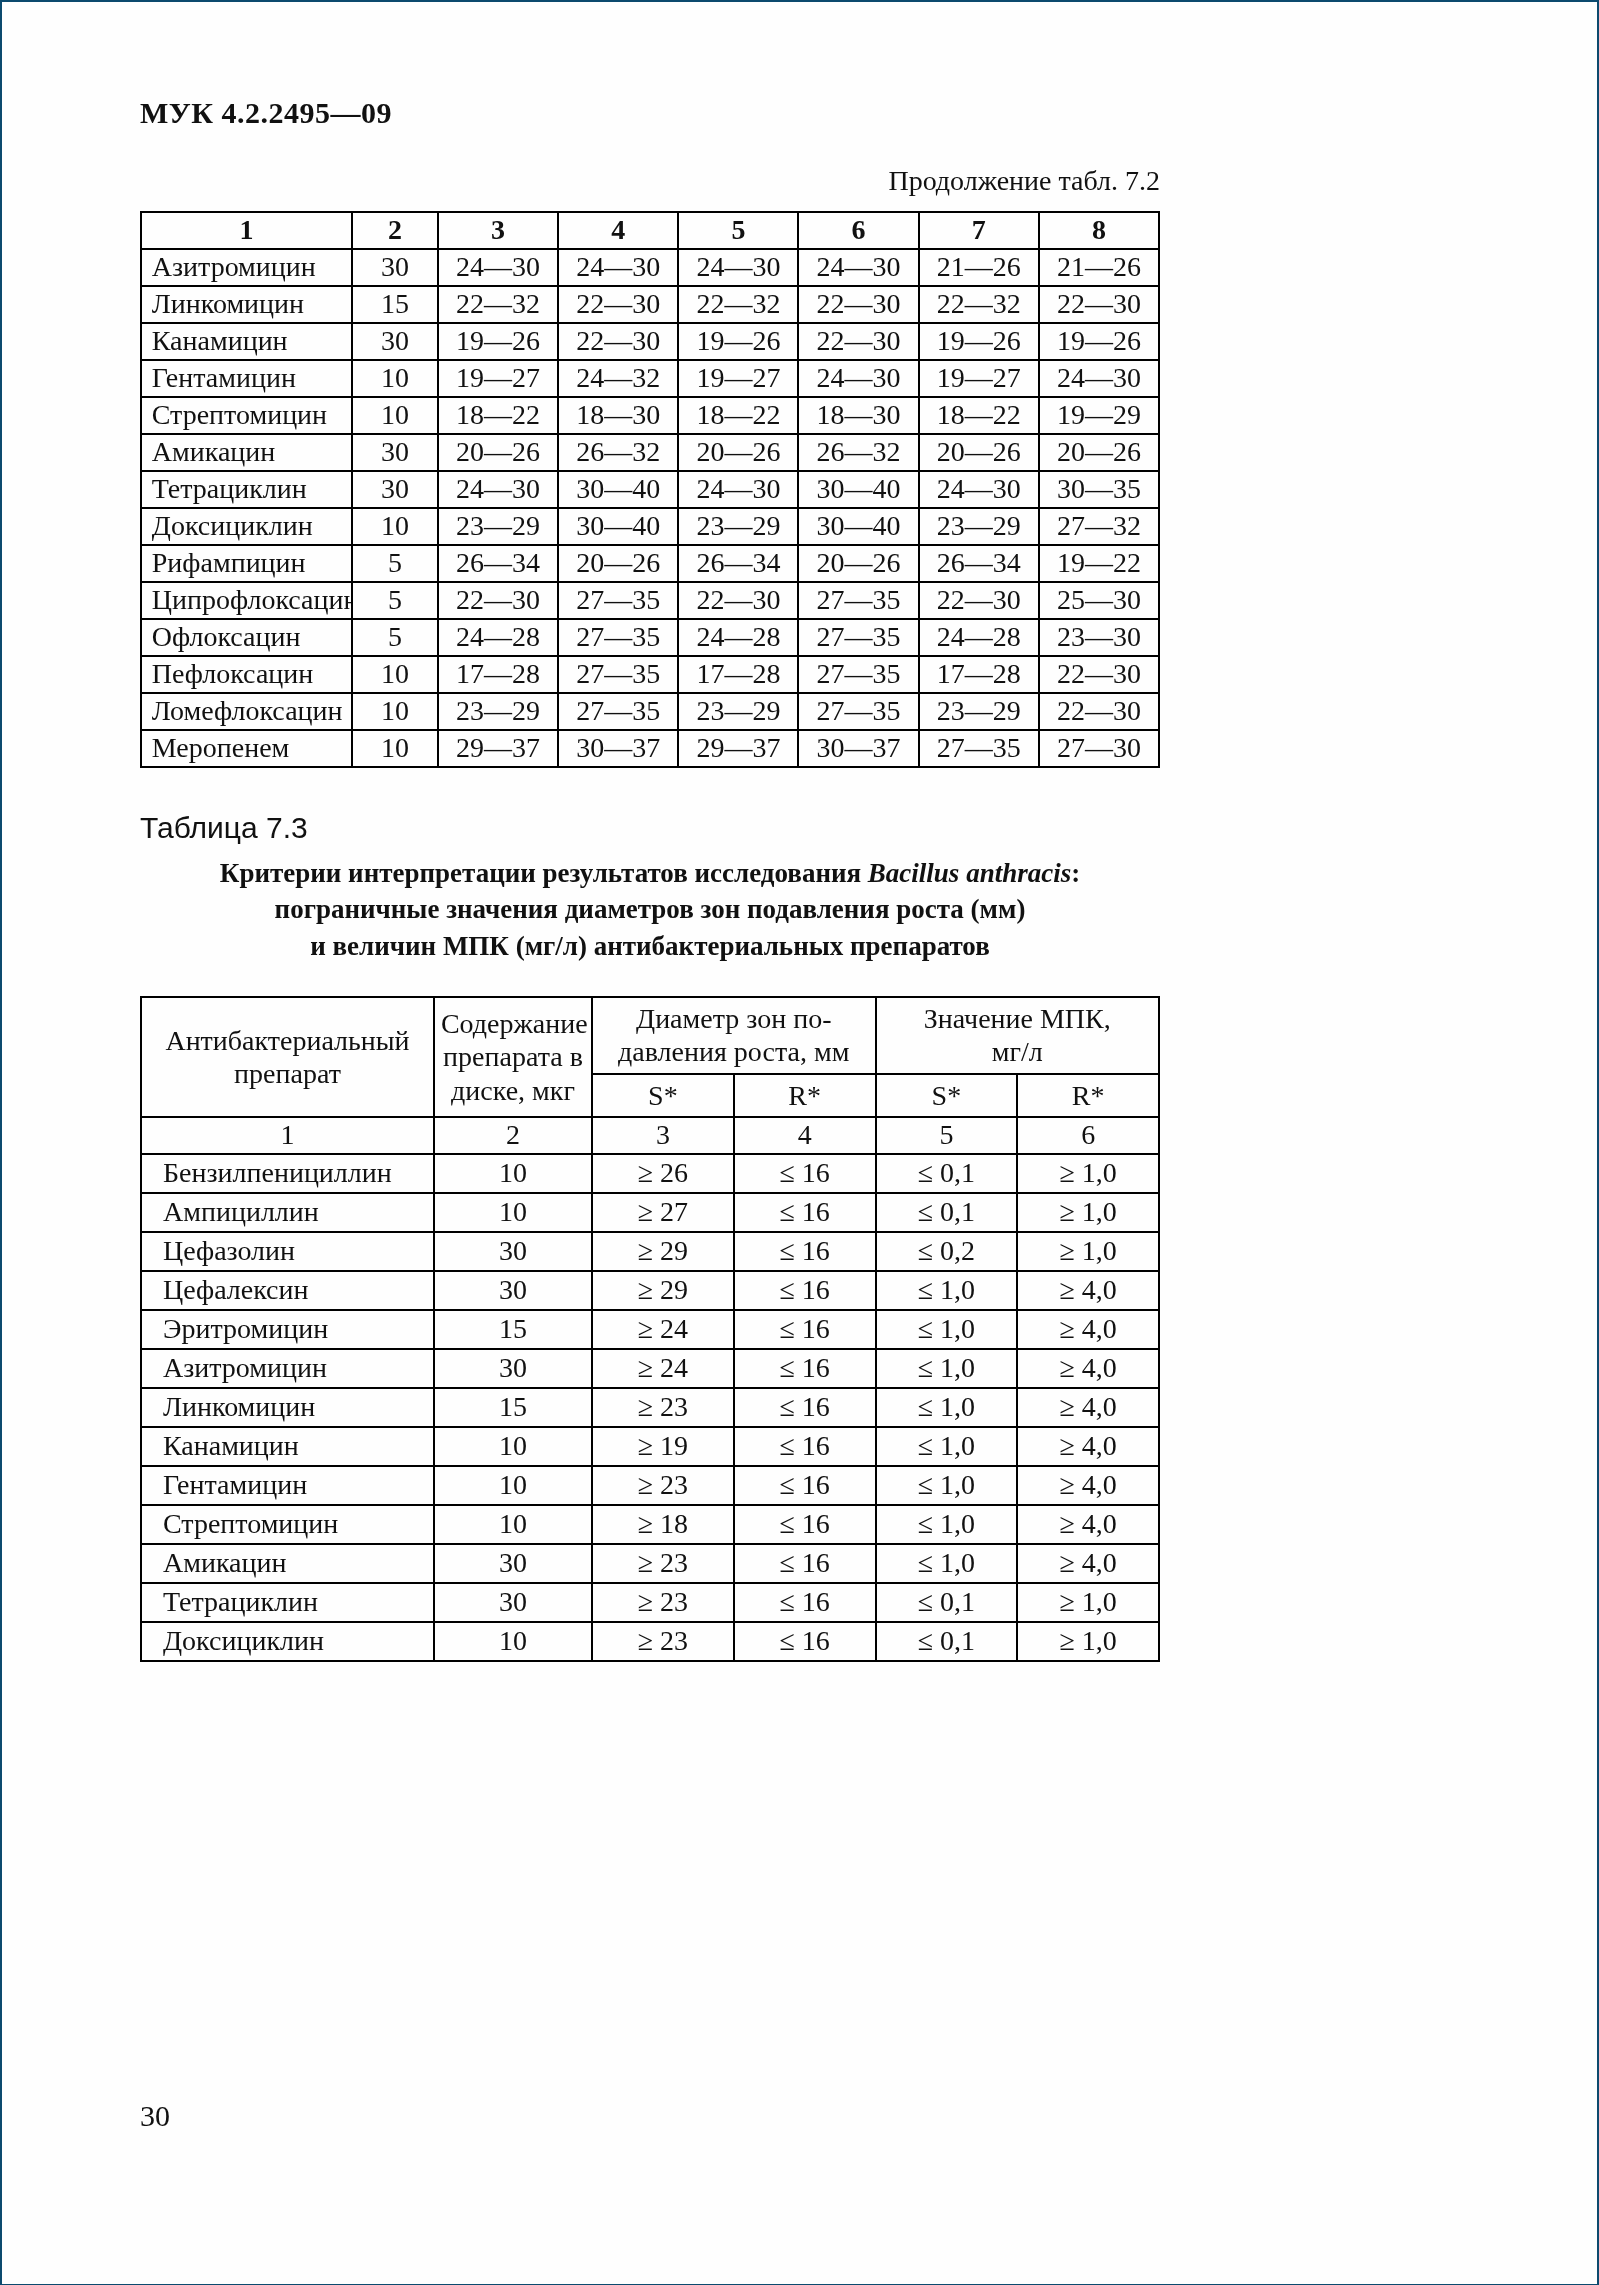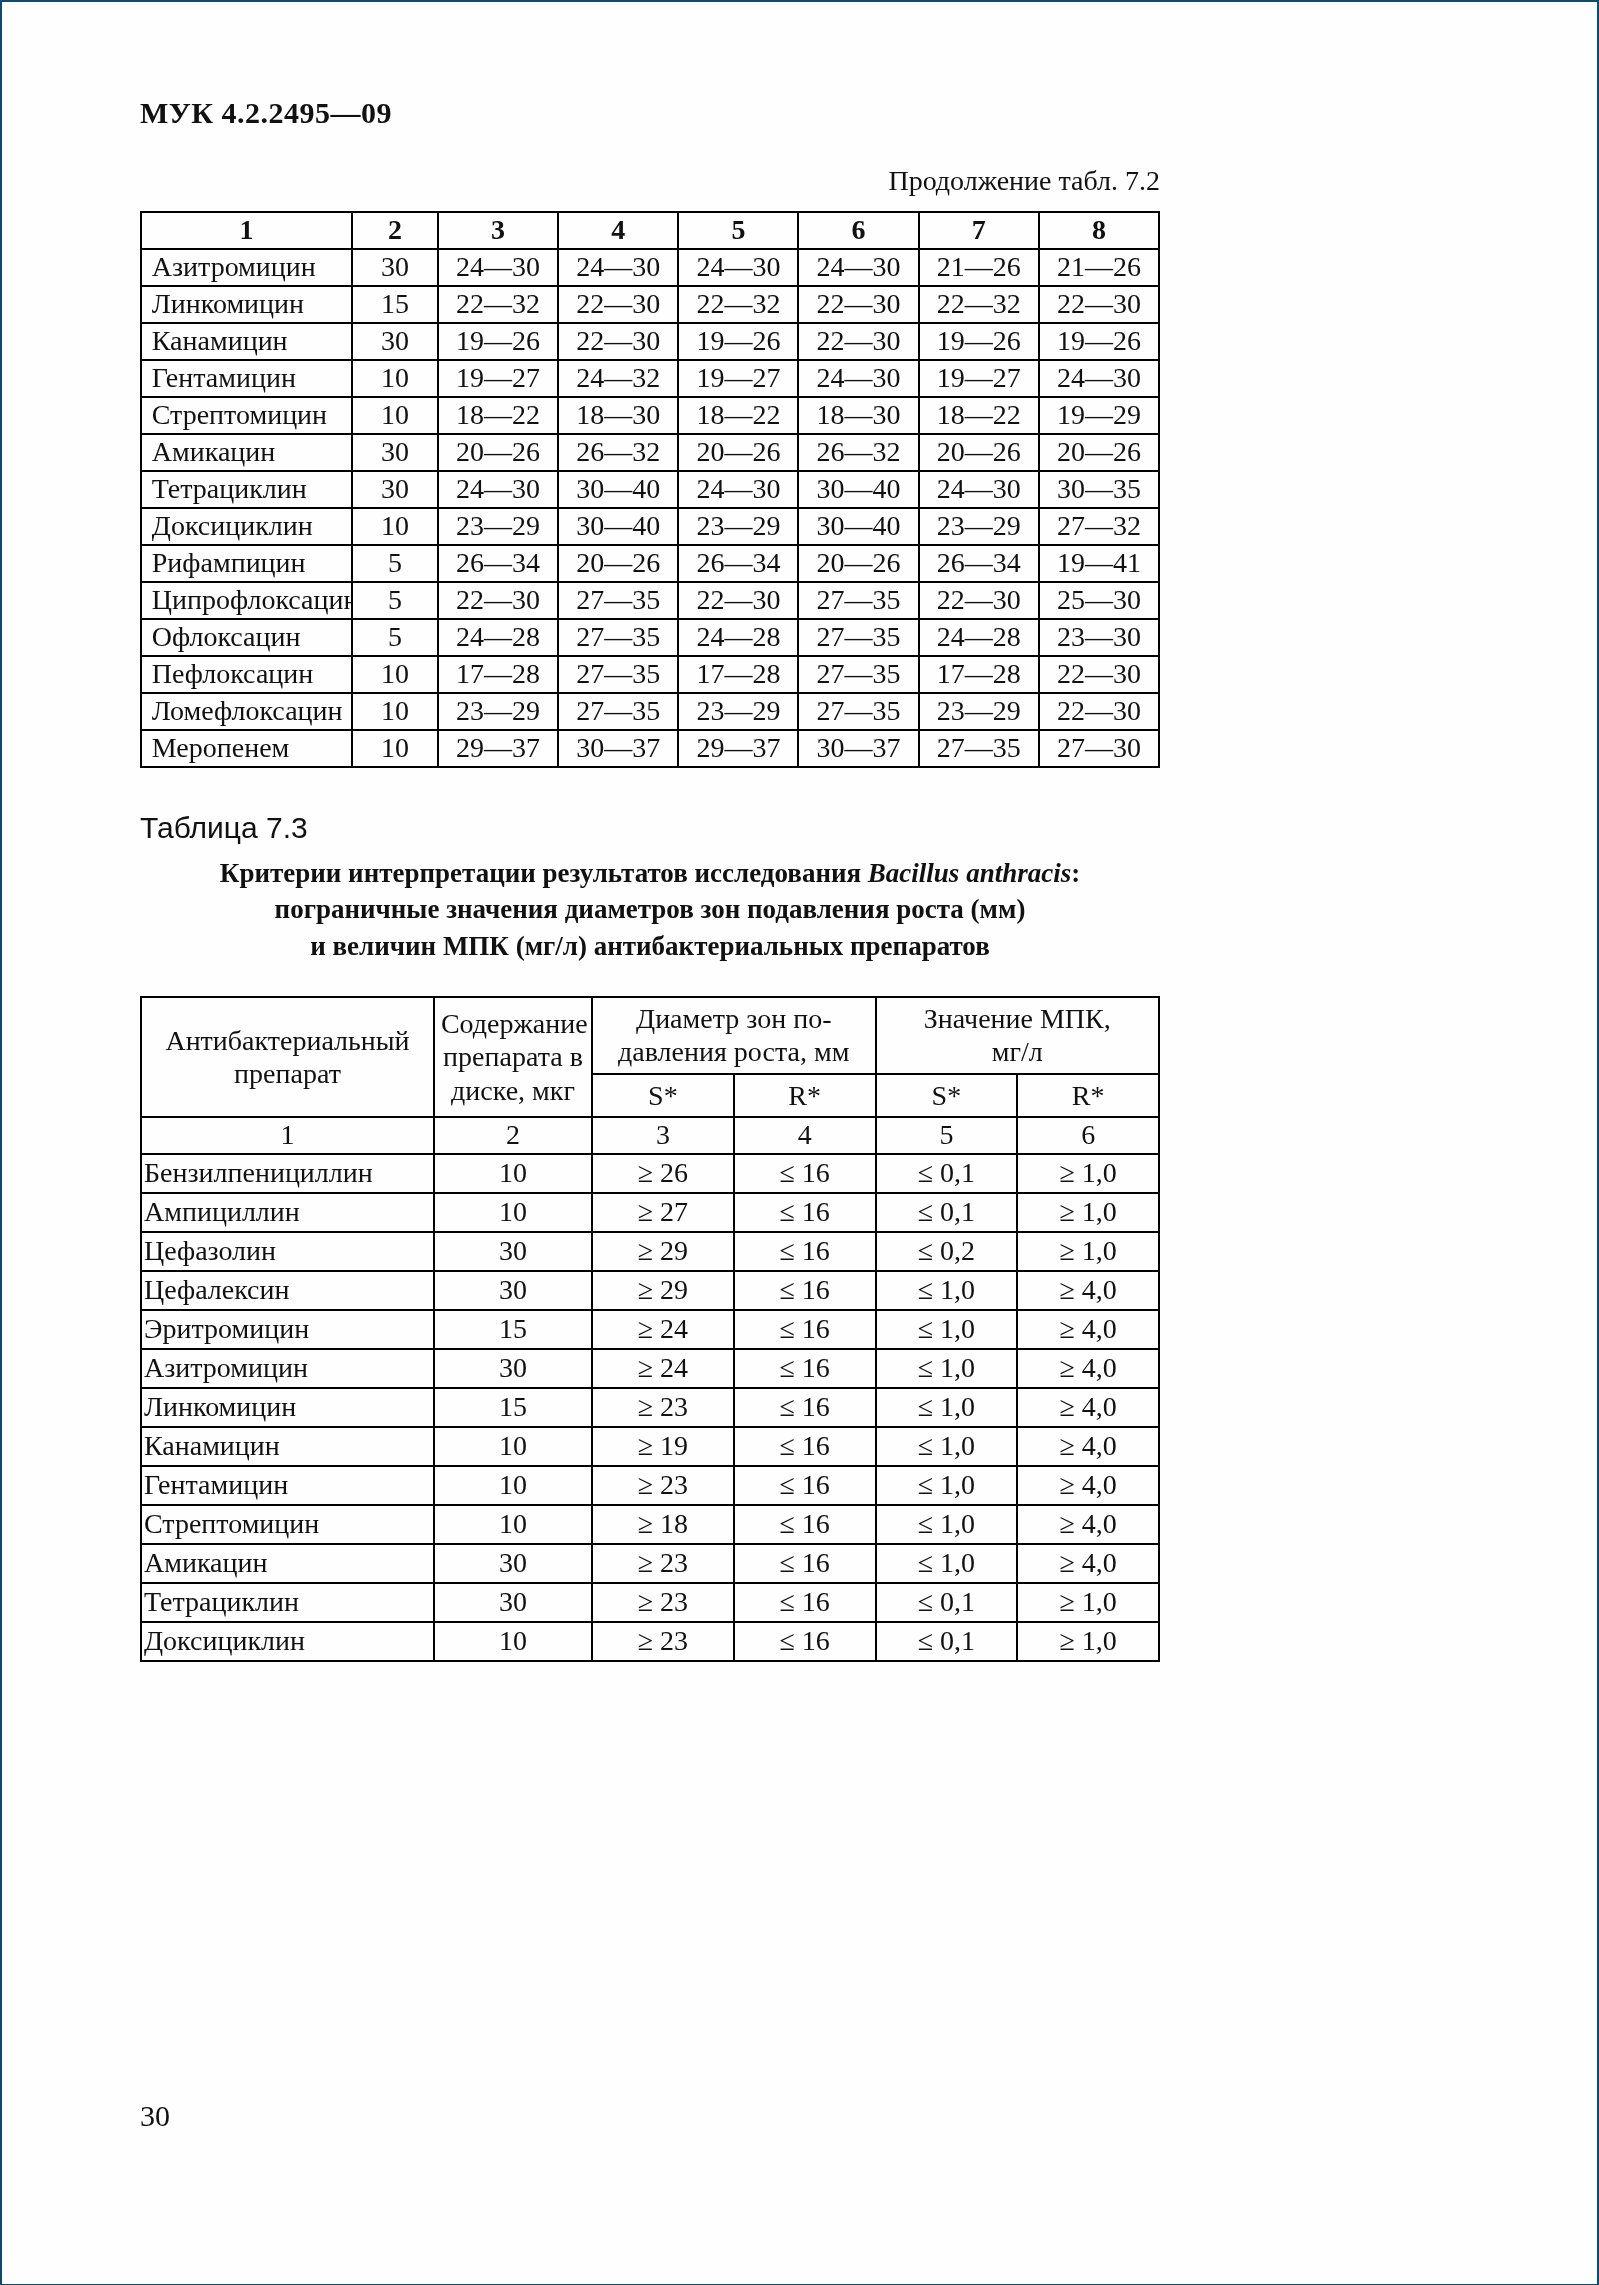--- a/index.html
+++ b/index.html
@@ -67,21 +67,21 @@
   .sp-italic { font-style: italic; }
   table.t73 { margin-top: 32px; }
   .t73 thead th {
     white-space: pre-line;
     line-height: 1.2;
     padding: 3.9px 5.9px;
   }
   .t73 thead tr.subrow th { height: 37px; }
   .t73 tbody.numrow td { height: 37px; }
   .t73 tbody.datarows td { height: 39px; }
-  .t73 tbody.datarows td:first-child { text-align: left; padding-left: 2px; }
+  .t73 tbody.datarows td:first-child { text-align: left; padding-left: 21px; }
   .page-num {
     position: absolute;
     left: 138px;
     top: 2097px;
     font-size: 30px;
   }
 </style>
 </head>
 <body>
 
@@ -192,21 +192,21 @@
             <td>27—32</td>
           </tr>
           <tr>
             <td>Рифампицин</td>
             <td>5</td>
             <td>26—34</td>
             <td>20—26</td>
             <td>26—34</td>
             <td>20—26</td>
             <td>26—34</td>
-            <td>19—41</td>
+            <td>19—22</td>
           </tr>
           <tr>
             <td>Ципрофлоксацин</td>
             <td>5</td>
             <td>22—30</td>
             <td>27—35</td>
             <td>22—30</td>
             <td>27—35</td>
             <td>22—30</td>
             <td>25—30</td>

